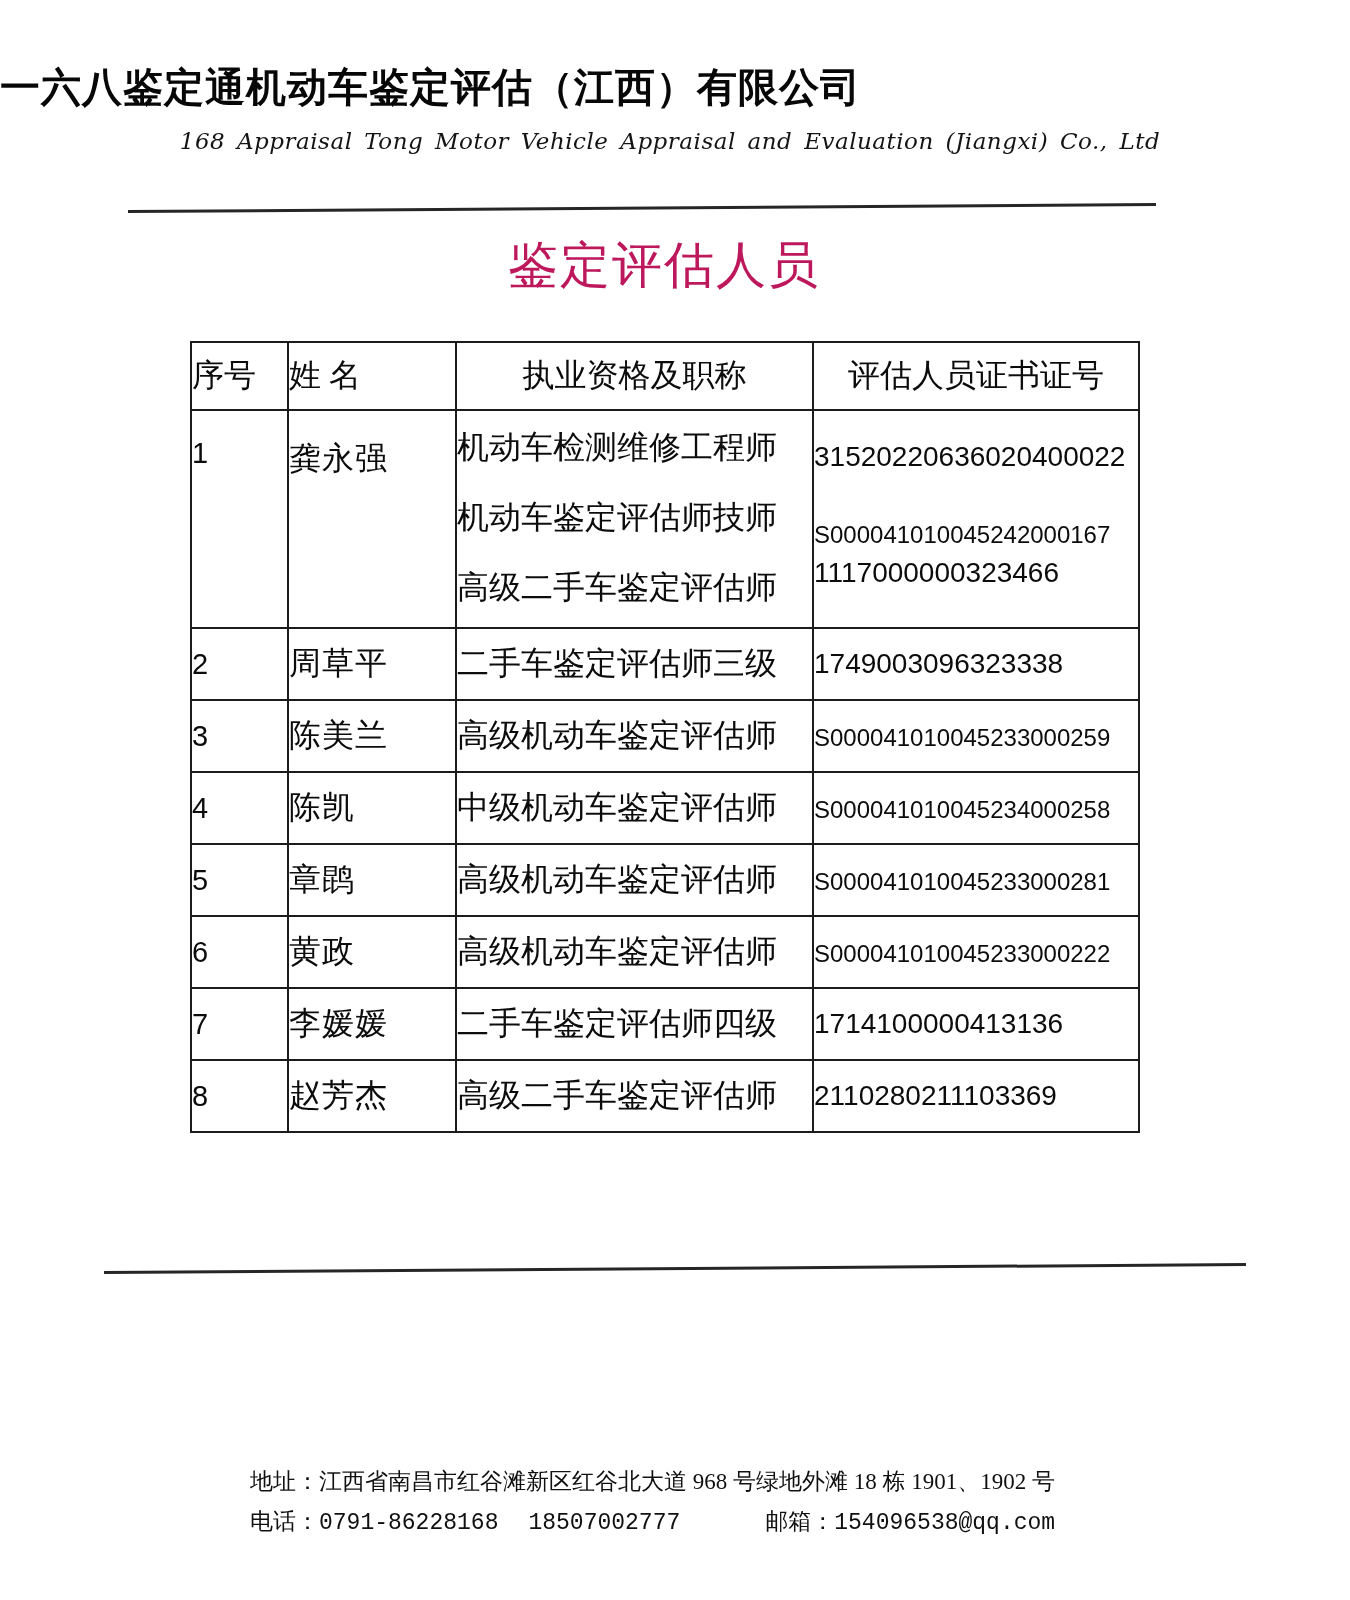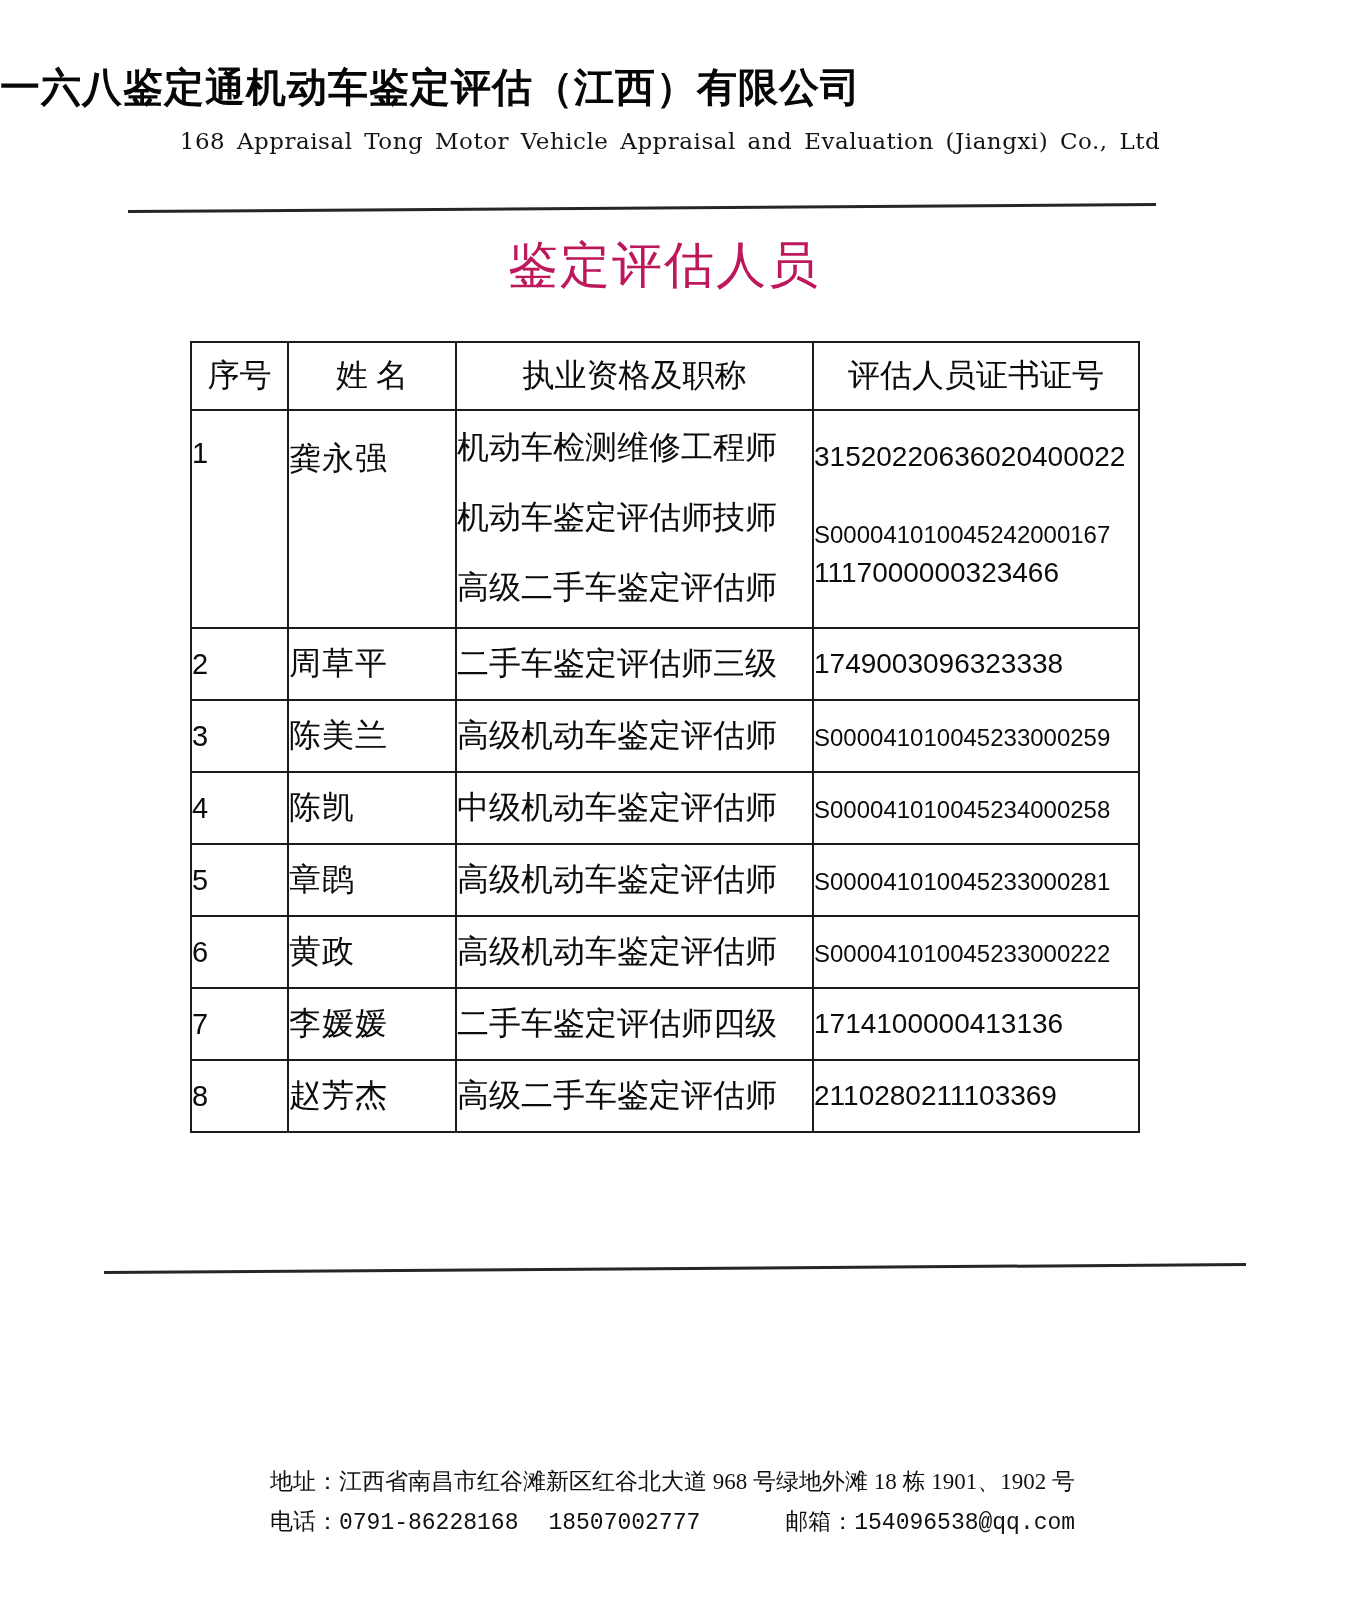--- a/index.html
+++ b/index.html
@@ -7,58 +7,58 @@
     width:1350px;height:1600px;background:#ffffff;color:#0f0f0f;
     font-family:"Liberation Serif",serif;position:relative;overflow:hidden;
   }
   .title{
     position:absolute;top:60px;left:0;width:1340px;
     font-size:40px;font-weight:700;letter-spacing:1px;color:#070707;
     font-family:"Liberation Serif",serif;
   }
   .subtitle{
     position:absolute;top:128px;left:0;width:1340px;text-align:center;
-    font-size:23px;letter-spacing:.5px;word-spacing:4px;color:#141414;
+    font-size:23px;font-style:italic;letter-spacing:.5px;word-spacing:4px;color:#141414;
     font-family:"DejaVu Serif",serif;
   }
   .rule{position:absolute;height:3px;background:#262626;transform-origin:left center;}
   .rule-top{left:128px;top:210px;width:1028px;transform:rotate(-0.39deg);}
   .rule-bottom{left:104px;top:1271px;width:1142px;transform:rotate(-0.40deg);}
   .heading{
     position:absolute;top:232px;left:190px;width:948px;text-align:center;
     font-size:50px;letter-spacing:2px;color:#be185d;
   }
   table.personnel{
     position:absolute;top:341px;left:190px;width:948px;
     border-collapse:collapse;table-layout:fixed;
   }
   table.personnel th,table.personnel td{
     border:2px solid #1c1c1c;padding:0;overflow:hidden;
   }
   thead tr{height:68px;}
   tbody tr{height:72px;}
   tbody tr.tall{height:218px;}
   th{font-weight:400;font-size:32px;vertical-align:middle;text-align:center;color:#0c0c0c;}
-  th.h-no,th.h-name{text-align:center;padding-left:10px;}
+  th.h-no,th.h-name{text-align:left;padding-left:10px;}
   td{font-size:32px;vertical-align:middle;color:#0c0c0c;}
   td.c-no{padding-left:12px;font-family:"Liberation Sans",sans-serif;font-size:29px;}
   td.c-name{padding-left:8px;letter-spacing:1px;}
   td.c-qual{padding-left:8px;}
   td.c-cert{padding-left:14px;font-family:"Liberation Sans",sans-serif;border-radius:19px;}
   .cnum{font-size:28px;letter-spacing:0;white-space:nowrap;}
   .cnum.small{font-size:24px;}
   td.c-cert.bottom{vertical-align:bottom;padding-bottom:19px;}
   tr.tall td.c-no,tr.tall td.c-name{vertical-align:top;padding-top:26px;}
   tr.tall td.c-qual{vertical-align:top;padding-top:1px;}
   tr.tall .qline{height:70px;line-height:70px;}
   tr.tall td.c-cert{vertical-align:top;padding-top:14px;}
   tr.tall .cnum{height:64px;line-height:64px;}
   tr.tall .cnum.small{height:36px;line-height:36px;margin-top:28px;}
   tr.tall .cnum:last-child{height:40px;line-height:40px;}
-  .footer{position:absolute;left:250px;top:1462px;width:1000px;font-size:23px;color:#101010;margin-left:20px;}
+  .footer{position:absolute;left:250px;top:1462px;width:1000px;font-size:23px;color:#101010;}
   .footer .line{height:40px;line-height:40px;white-space:nowrap;}
   .footer .num{font-family:Liberation Mono, monospace;}
   .footer .gap-a{display:inline-block;width:30px;}
   .footer .gap-b{display:inline-block;width:85px;}
 </style>
 </head>
 <body>
 
 <div class="title">一六八鉴定通机动车鉴定评估（江西）有限公司</div>
 <div class="subtitle">168 Appraisal Tong Motor Vehicle Appraisal and Evaluation (Jiangxi) Co., Ltd</div>

